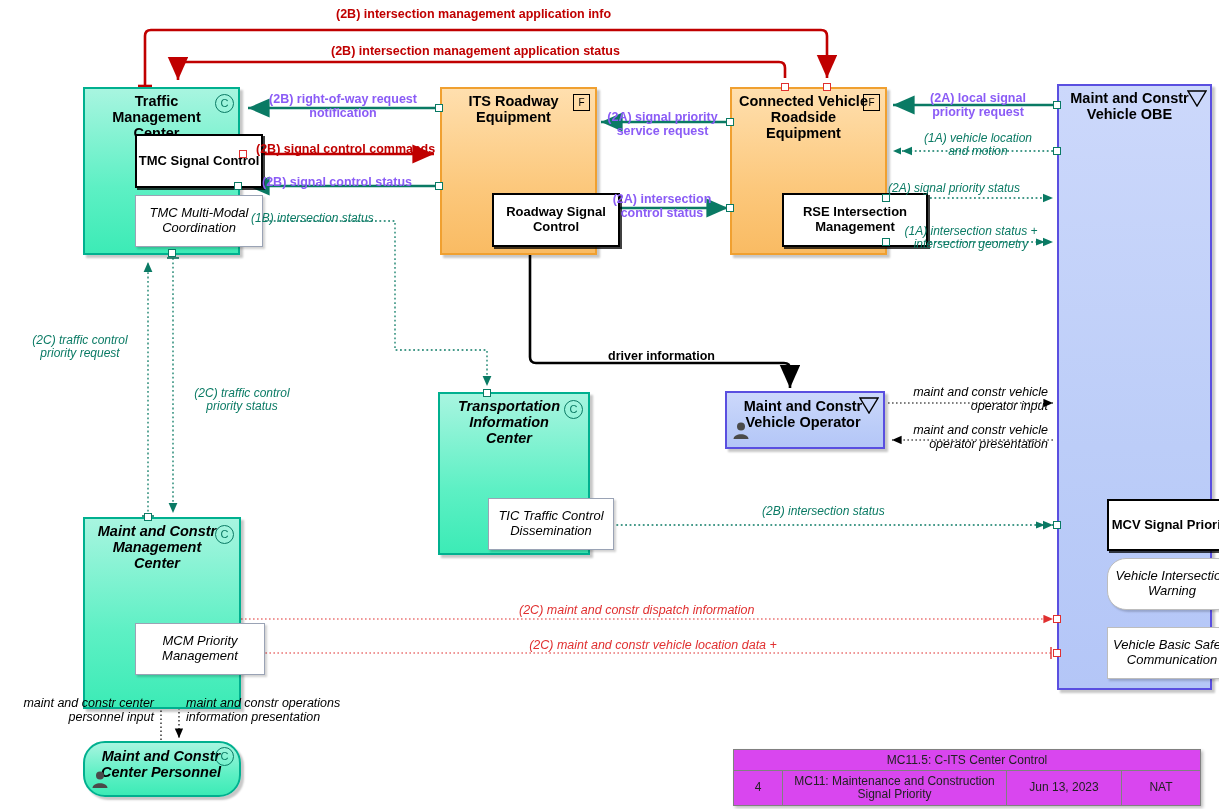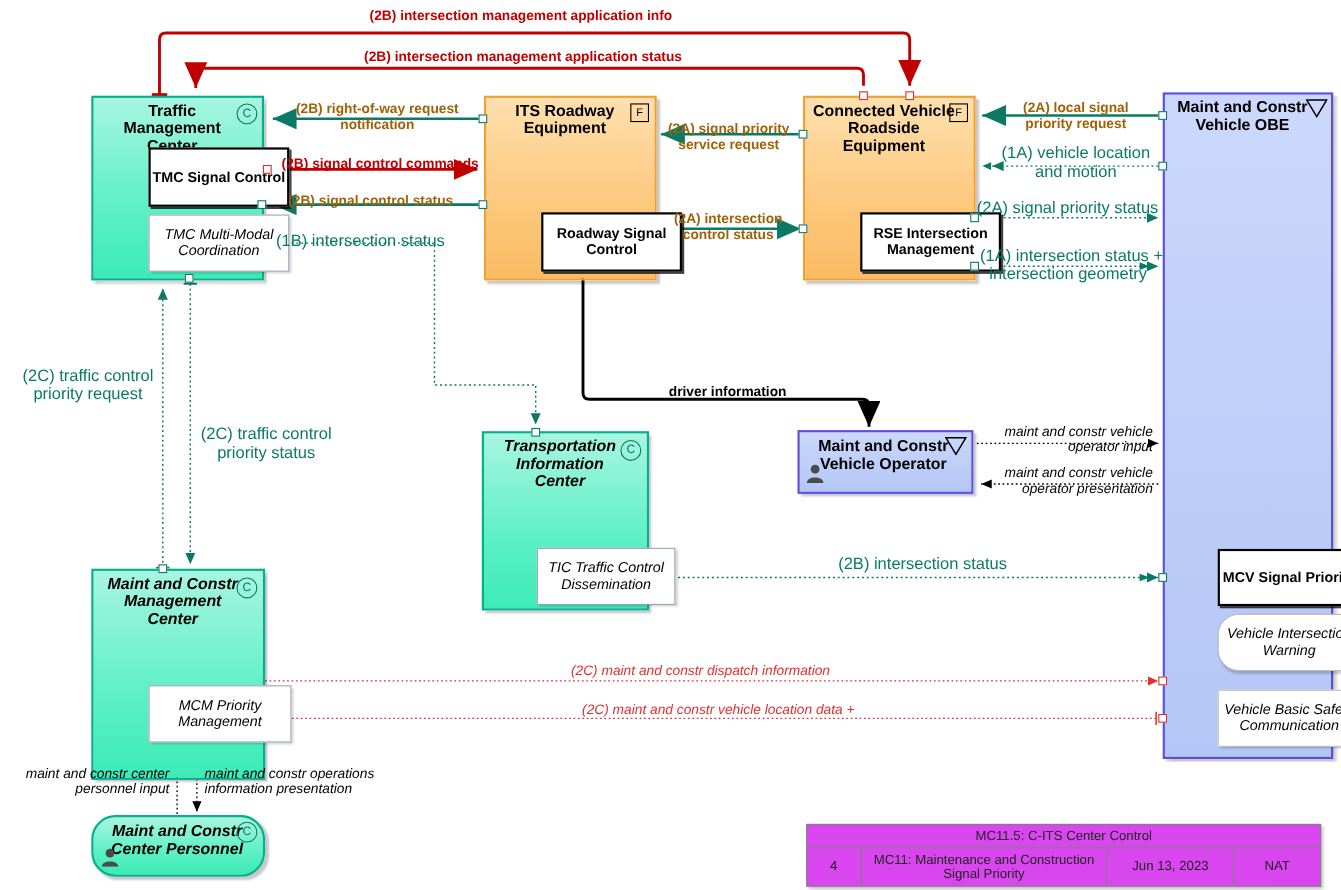--- a/index.html
+++ b/index.html
@@ -54,22 +54,22 @@
     width:15px;height:15px;border:1.4px solid #000;color:#000;
     display:flex;align-items:center;justify-content:center;background:transparent;
     font-size:10px;
   }
   .tri-outline{position:absolute;width:20px;height:17px;}
 
   .person{position:absolute;width:18px;height:18px;}
 
   
   .lab{position:absolute;text-align:center;line-height:1.12;white-space:nowrap;}
-  .lab.teal{color:#a16207;font-weight:bold;font-size:12.5px;font-style:normal;}
-  .lab.teal-i{color:#0a7a64;font-weight:normal;font-size:15px;}
+  .lab.teal{color:#8b5cf6;font-weight:bold;font-size:12.5px;font-style:normal;}
+  .lab.teal-i{color:#0a7a64;font-weight:normal;font-size:12px;font-style:italic;}
   .lab.red{color:#c00000;font-weight:bold;font-size:12.5px;}
   .lab.red-i{color:#e03030;font-weight:normal;font-size:12.5px;font-style:italic;}
   .lab.black{color:#000;font-weight:bold;font-size:12.5px;}
   .lab.black-i{color:#000;font-weight:normal;font-size:12.5px;font-style:italic;}
 
   
   .port{position:absolute;width:8px;height:8px;box-sizing:border-box;background:#fff;}
   .port.teal{border:1.4px solid #0a7a64;}
   .port.red{border:1.4px solid #e03030;}
 
@@ -231,21 +231,21 @@
     <div class="pspec thick" style="left:14px;top:104px;width:128px;height:54px;">
       <span>Roadway Signal Control</span>
     </div>
   </div>
   <div class="port teal" style="left:435px;top:104px;"></div>
   <div class="port teal" style="left:435px;top:182px;"></div>
 
   <div class="ent field" style="left:730px;top:87px;width:157px;height:168px;">
     <div class="title">Connected Vehicle Roadside Equipment</div>
     <div class="marker sq" style="right:5px;top:5px;">F</div>
-    <div class="pspec thick" style="left:14px;top:104px;width:128px;height:54px;">
+    <div class="pspec thick" style="left:14px;top:104px;width:146px;height:54px;">
       <span>RSE Intersection Management</span>
     </div>
   </div>
   <div class="port red" style="left:781px;top:83px;"></div>
   <div class="port red" style="left:823px;top:83px;"></div>
   <div class="port teal" style="left:726px;top:118px;"></div>
   <div class="port teal" style="left:726px;top:204px;"></div>
   <div class="port teal" style="left:882px;top:194px;"></div>
   <div class="port teal" style="left:882px;top:238px;"></div>
 

